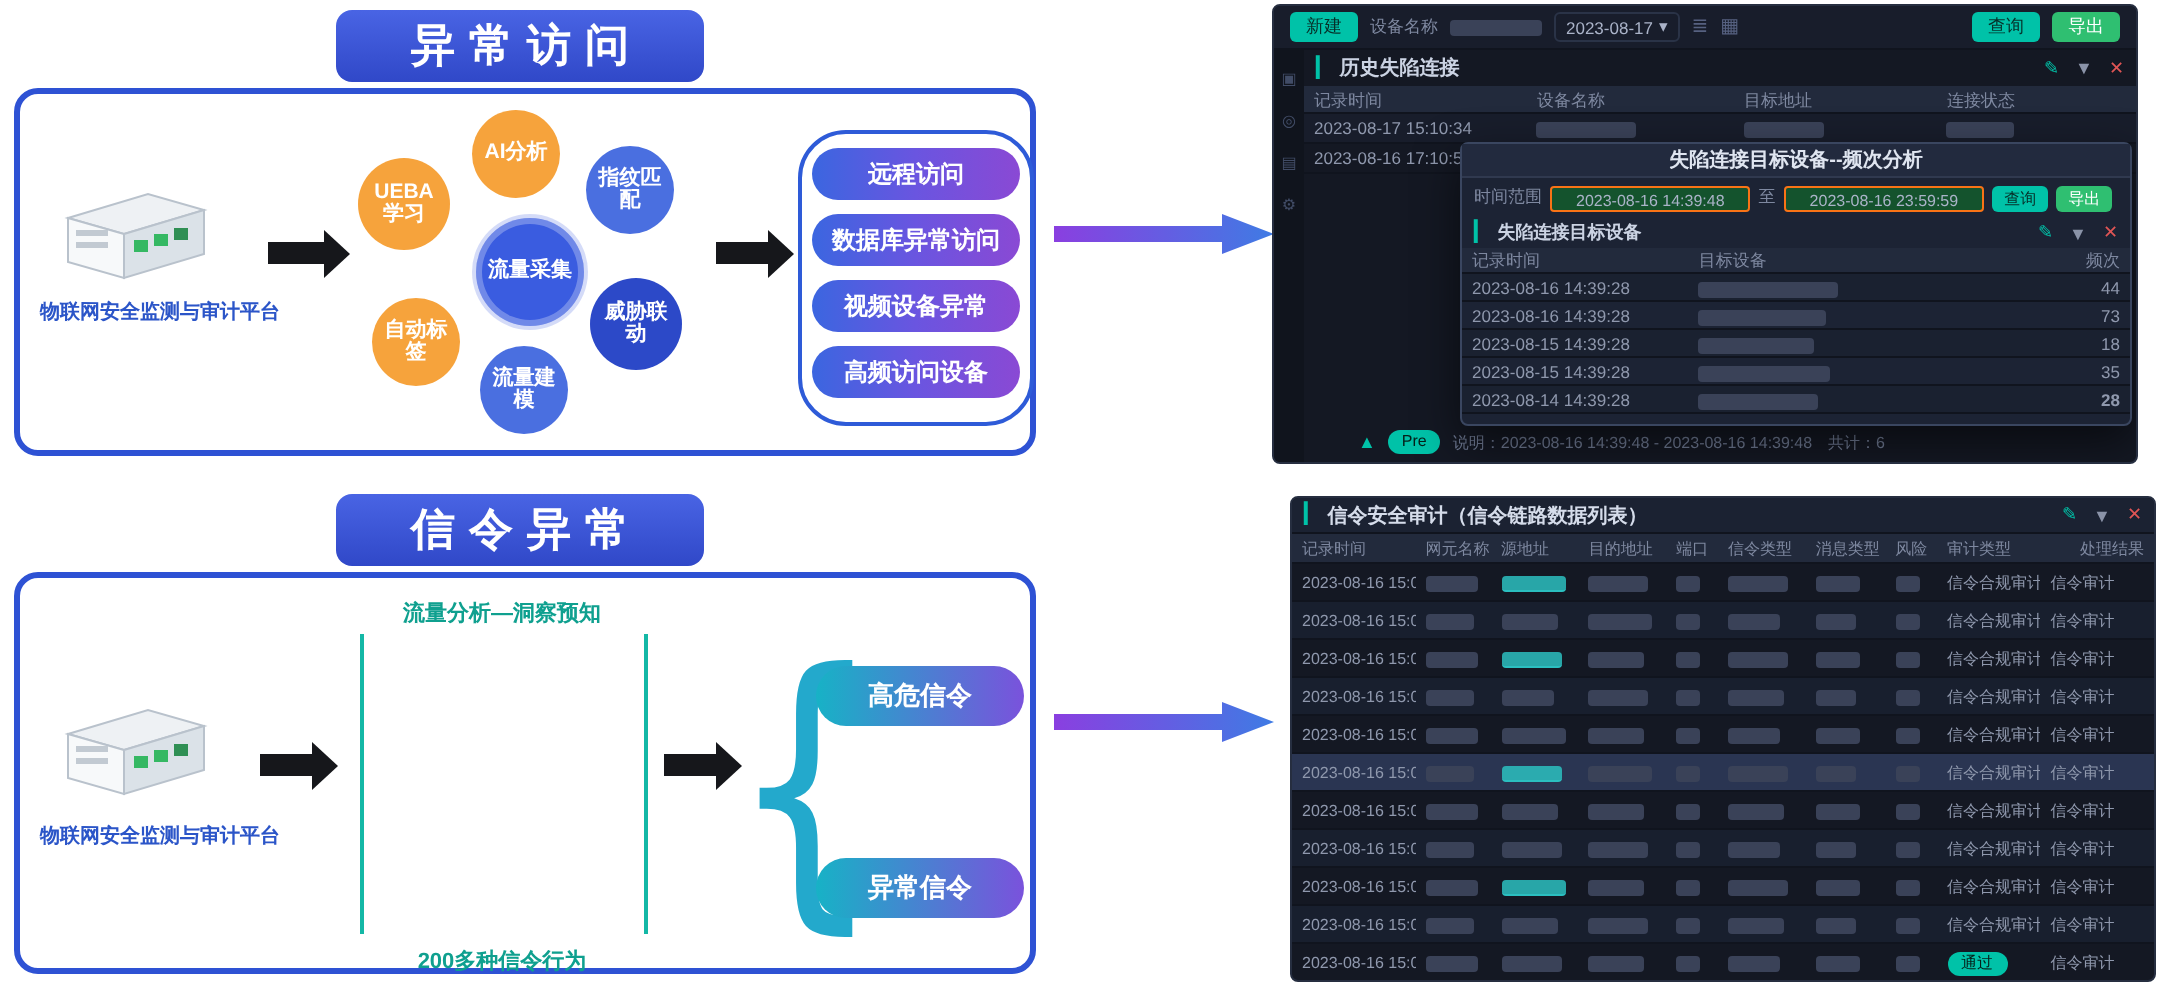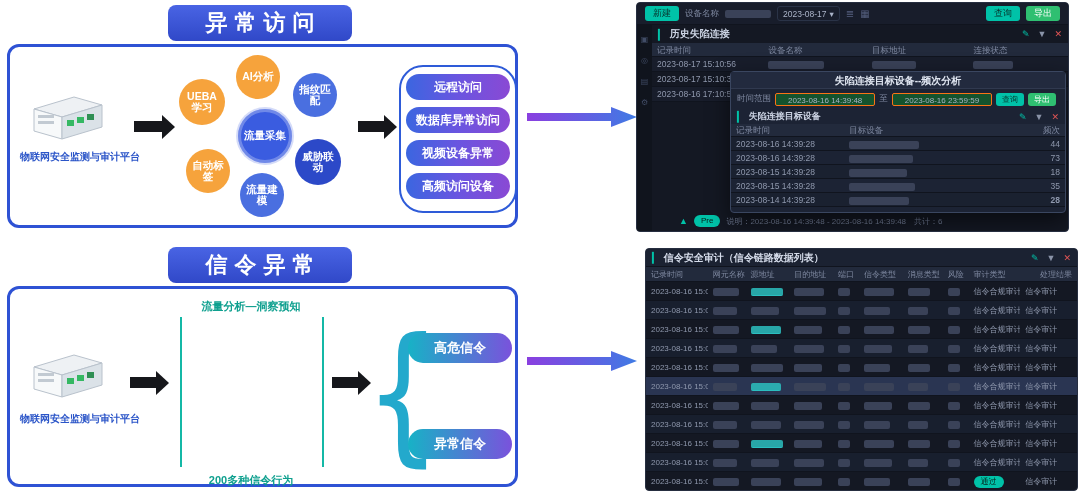--- a/index.html
+++ b/index.html
@@ -247,26 +247,20 @@
         <span class="wicon red">✕</span>
       </div>
       <div class="table tableA">
           <div class="trow thead">
             <div class="tcell" style="width: 112px;">记录时间</div>
             <div class="tcell" style="width: 104px;">设备名称</div>
             <div class="tcell" style="width: 102px;">目标地址</div>
             <div class="tcell" style="width: 100px;">连接状态</div>
           </div>
           <div class="trow">
-            <div class="tcell" style="width: 112px;"><span>2023-08-17 15:10:56</span></div>
-            <div class="tcell" style="width: 104px;"><span class="mask" style="width: 56px;"></span></div>
-            <div class="tcell" style="width: 102px;"><span class="mask" style="width: 44px;"></span></div>
-            <div class="tcell" style="width: 100px;"><span class="mask" style="width: 40px;"></span></div>
-          </div>
-          <div class="trow">
             <div class="tcell" style="width: 112px;"><span>2023-08-17 15:10:34</span></div>
             <div class="tcell" style="width: 104px;"><span class="mask" style="width: 50px;"></span></div>
             <div class="tcell" style="width: 102px;"><span class="mask" style="width: 40px;"></span></div>
             <div class="tcell" style="width: 100px;"><span class="mask" style="width: 34px;"></span></div>
           </div>
           <div class="trow">
             <div class="tcell" style="width: 112px;"><span>2023-08-16 17:10:56</span></div>
             <div class="tcell" style="width: 104px;"><span class="mask" style="width: 54px;"></span></div>
             <div class="tcell" style="width: 102px;"><span class="mask" style="width: 46px;"></span></div>
             <div class="tcell" style="width: 100px;"><span class="mask" style="width: 38px;"></span></div>

